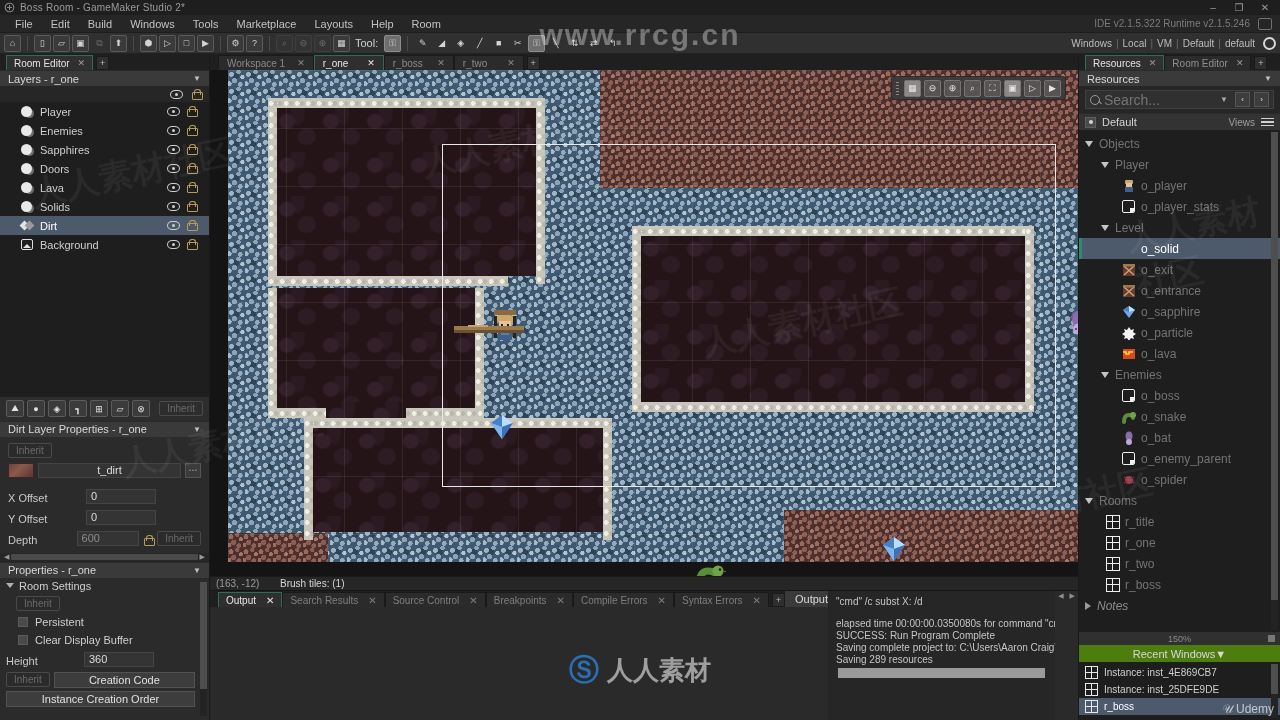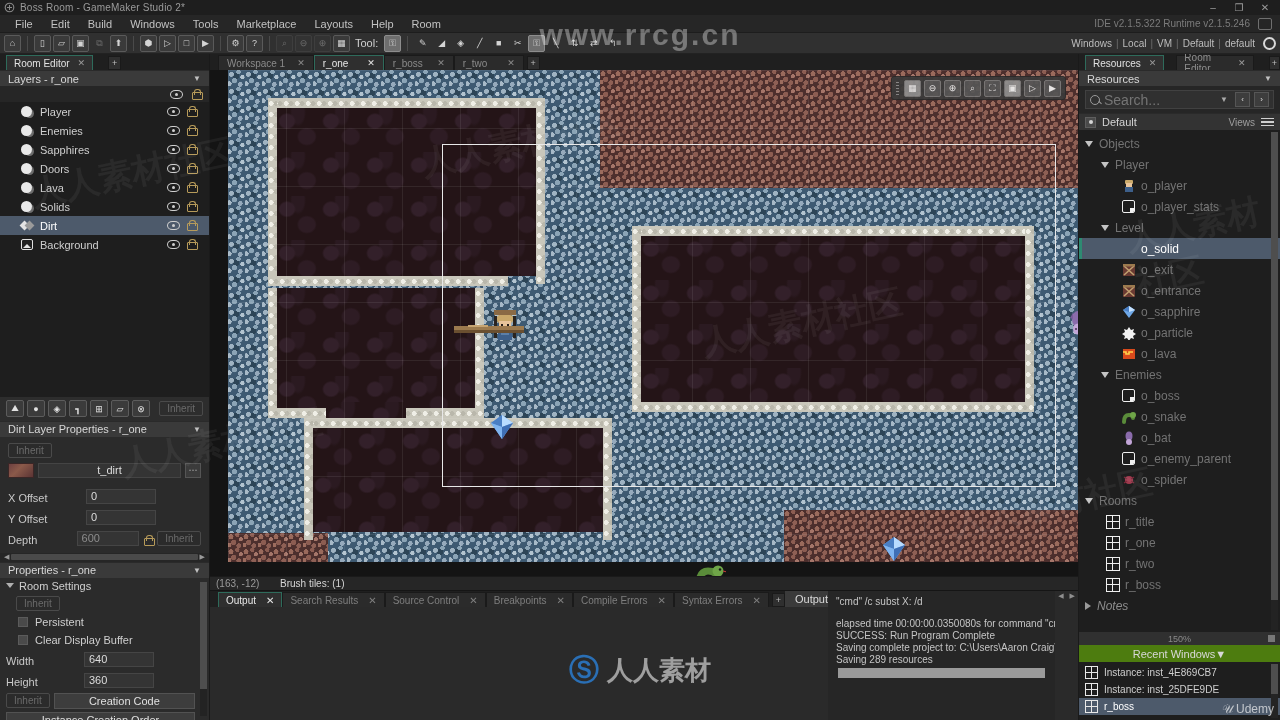--- a/index.html
+++ b/index.html
@@ -45,21 +45,21 @@
     color:#bdbdbd; gap:4px; }
   .envbar .sep{ color:#6d6d6d; }
   .gear{ width:13px;height:13px;border-radius:50%; border:2px solid #d8d8d8; margin-left:4px; }
 
   
   .bodyrow{ flex:1; display:flex; min-height:0; }
 
   
   .leftpanel{ width:210px; flex:0 0 210px; background:#262626; display:flex; flex-direction:column;
     border-right:1px solid #1a1a1a; }
-  .paneltabs{ height:16px; display:flex; align-items:flex-end; background:#1f1f1f; padding-left:6px;gap:12px; }
+  .paneltabs{ height:16px; display:flex; align-items:flex-end; background:#1f1f1f; padding-left:6px; }
   .ptab{ height:15px; padding:0 7px; font-size:10px; display:flex;align-items:center; gap:8px;
     background:#2b2b2b; color:#8e8e8e; border:1px solid #1a1a1a; border-bottom:none; }
   .ptab.active{ background:#303030; color:#e2e2e2; border:1px solid #2e6b5b; border-bottom:none; }
   .ptab .x{ font-size:9px; color:#9a9a9a; }
   .ptabplus{ width:13px;height:14px; background:#2f2f2f; border:1px solid #1a1a1a;
     display:flex;align-items:center;justify-content:center; font-size:9px; color:#bdbdbd; margin-left:3px;}
 
   .secthdr{ height:16px; background:#3a3a3a; display:flex; align-items:center;
     padding:0 8px; font-size:11px; color:#d8d8d8; justify-content:space-between;
     border-top:1px solid #2a2a2a; }
@@ -540,24 +540,20 @@
         </div>
         <div class="cbrow">
           <span class="chk"></span>
           <span>Persistent</span>
         </div>
         <div class="cbrow">
           <span class="chk"></span>
           <span>Clear Display Buffer</span>
         </div>
         <div class="fieldrow" style="padding-left:6px">
-          <span class="flabel">Width</span>
-          <span class="finput">640</span>
-        </div>
-        <div class="fieldrow" style="padding-left:6px">
           <span class="flabel">Height</span>
           <span class="finput">360</span>
         </div>
         <div style="display:flex;gap:4px;padding:2px 14px 0 6px;">
           <span class="inheritbtn" style="margin-left:0">Inherit</span>
           <span class="btnwide">Creation Code</span>
         </div>
         <div style="display:flex;padding:3px 14px 0 6px;">
           <span class="btnwide">Instance Creation Order</span>
         </div>

